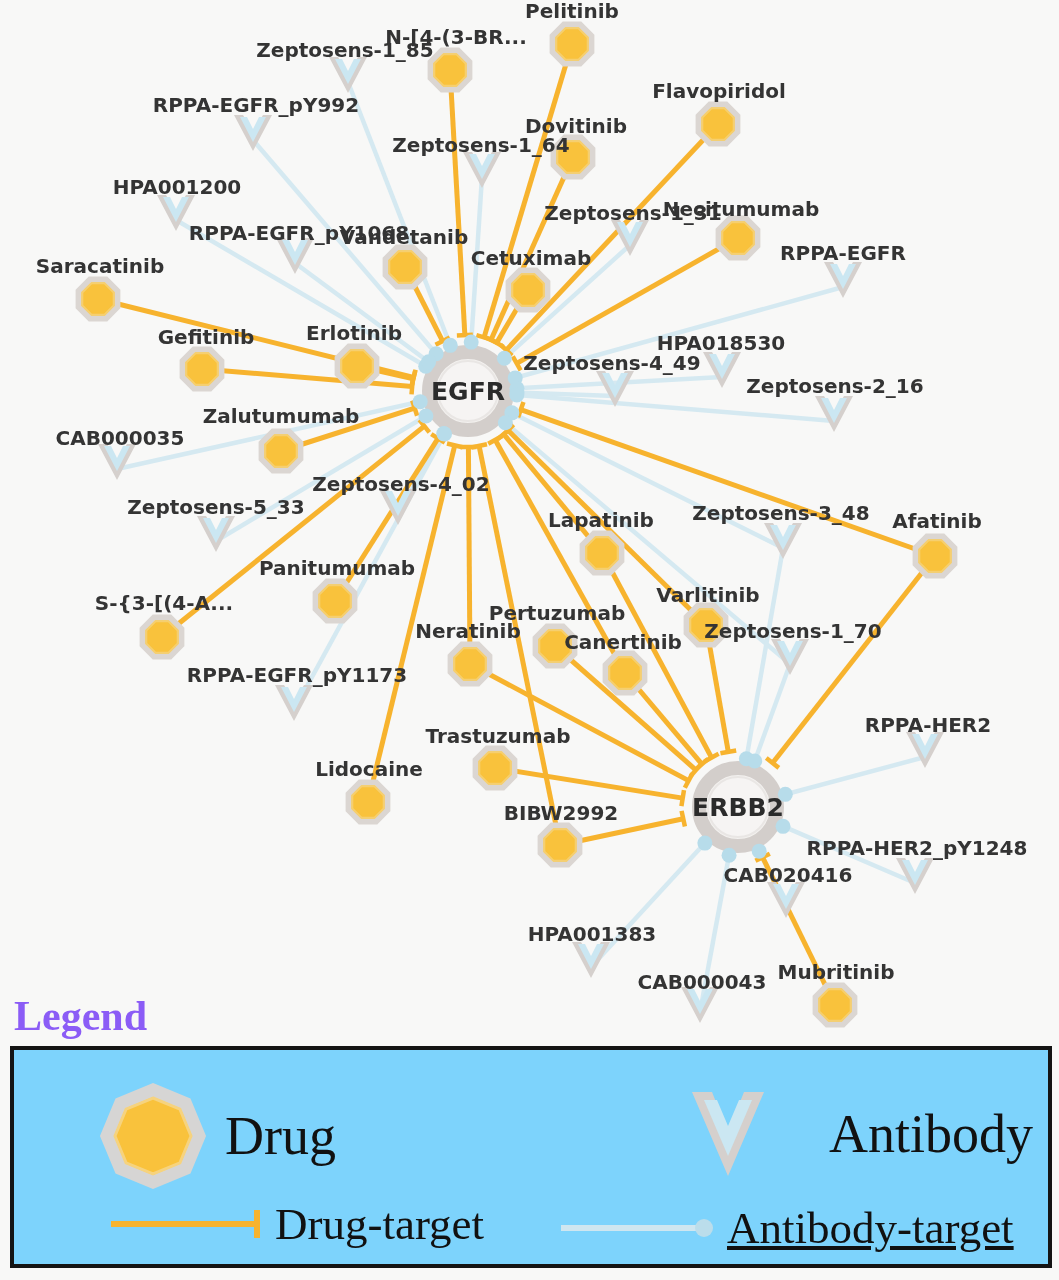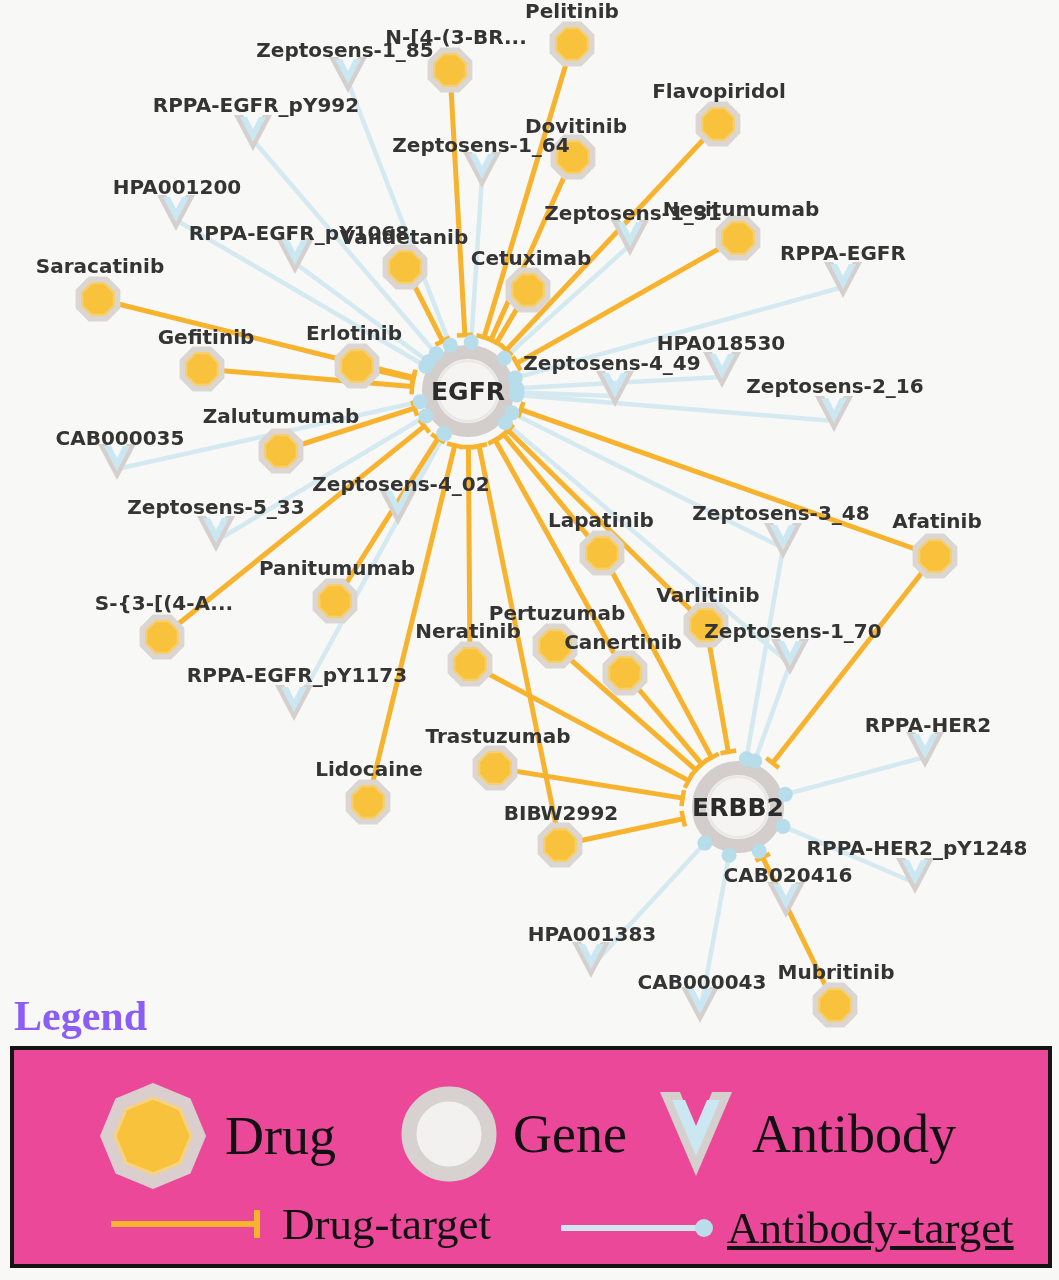--- a/index.html
+++ b/index.html
@@ -1,21 +1,21 @@
 <!DOCTYPE html>
 <html><head>
 <meta charset="utf-8">
 <style>
   html,body{margin:0;padding:0;width:1059px;height:1280px;background:#f8f8f7;overflow:hidden;}
   #stage{position:relative;width:1059px;height:1280px;font-family:"DejaVu Sans",sans-serif;}
   #graph-svg{position:absolute;left:0;top:0;}
   .node-label{font:bold 20px "DejaVu Sans",sans-serif;fill:#343434;}
   .gene-label{font:bold 25px "DejaVu Sans",sans-serif;fill:#2b2b2b;}
   #legend-title{position:absolute;left:14px;top:992px;font:bold 42px "Liberation Serif",serif;color:#8b5cf6;}
-  #legend-box{position:absolute;left:10px;top:1046px;width:1034px;height:214px;border:4px solid #141414;background:#ec4899;}
+  #legend-box{position:absolute;left:10px;top:1046px;width:1034px;height:214px;border:4px solid #141414;background:#7dd3fc;}
   .leg-item{position:absolute;display:flex;align-items:center;}
   .leg-text{font:400 54px "Liberation Serif",serif;color:#111;}
   .leg-text2{font:400 45px "Liberation Serif",serif;color:#111;}
 </style>
 </head>
 <body>
 
 <div id="stage">
 
   <svg id="graph-svg" width="1059" height="1280" viewBox="0 0 1059 1280">
@@ -430,36 +430,30 @@
   <div id="legend-box">
 
     <div class="leg-item" style="left:85px;top:32px;">
       <svg width="108" height="108" viewBox="0 0 108 108">
         <polygon points="54,8 86.5,21.5 100,54 86.5,86.5 54,100 21.5,86.5 8,54 21.5,21.5" fill="#F9C23C" stroke="#DBD6D2" stroke-width="13" opacity="0.95"></polygon>
         <polygon points="54,16 80.9,27.1 92,54 80.9,80.9 54,92 27.1,80.9 16,54 27.1,27.1" fill="#F9C23C" stroke="#F6D37E" stroke-width="3"></polygon>
       </svg>
       <span class="leg-text" style="margin-left:18px;">Drug</span>
     </div>
 
-    <div class="leg-item" style="left:385px;top:34px;">
-      <svg width="100" height="100" viewBox="0 0 100 100">
-        <circle cx="50" cy="50" r="40" fill="#F3F1EF" stroke="#D7D2CF" stroke-width="15"></circle>
-      </svg>
-      <span class="leg-text" style="margin-left:14px;">Gene</span>
-    </div>
-
-    <div class="leg-item" style="left:636px;top:30px;">
+
+    <div class="leg-item" style="left:668px;top:30px;gap:45px;">
       <svg width="92" height="108" viewBox="0 0 92 108">
         <polygon points="10,12 46,96 82,12 62,12 46,52 30,12" fill="#D5D0CD"></polygon>
         <polygon points="22,20 46,76 70,20 57,20 46,46 35,20" fill="#CBE7F2"></polygon>
       </svg>
       <span class="leg-text" style="margin-left:10px;">Antibody</span>
     </div>
 
-    <div class="leg-item" style="left:93px;top:148px;gap:7px;">
+    <div class="leg-item" style="left:93px;top:148px;">
       <svg width="162" height="40" viewBox="0 0 162 40">
         <line x1="4" y1="20" x2="148" y2="20" stroke="#F7B32E" stroke-width="6"></line>
         <line x1="150" y1="6" x2="150" y2="34" stroke="#F7B32E" stroke-width="6"></line>
       </svg>
       <span class="leg-text2" style="margin-left:6px;">Drug-target</span>
     </div>
 
     <div class="leg-item" style="left:543px;top:152px;">
       <svg width="162" height="40" viewBox="0 0 162 40">
         <line x1="4" y1="20" x2="142" y2="20" stroke="#CFE6F0" stroke-width="6"></line>

